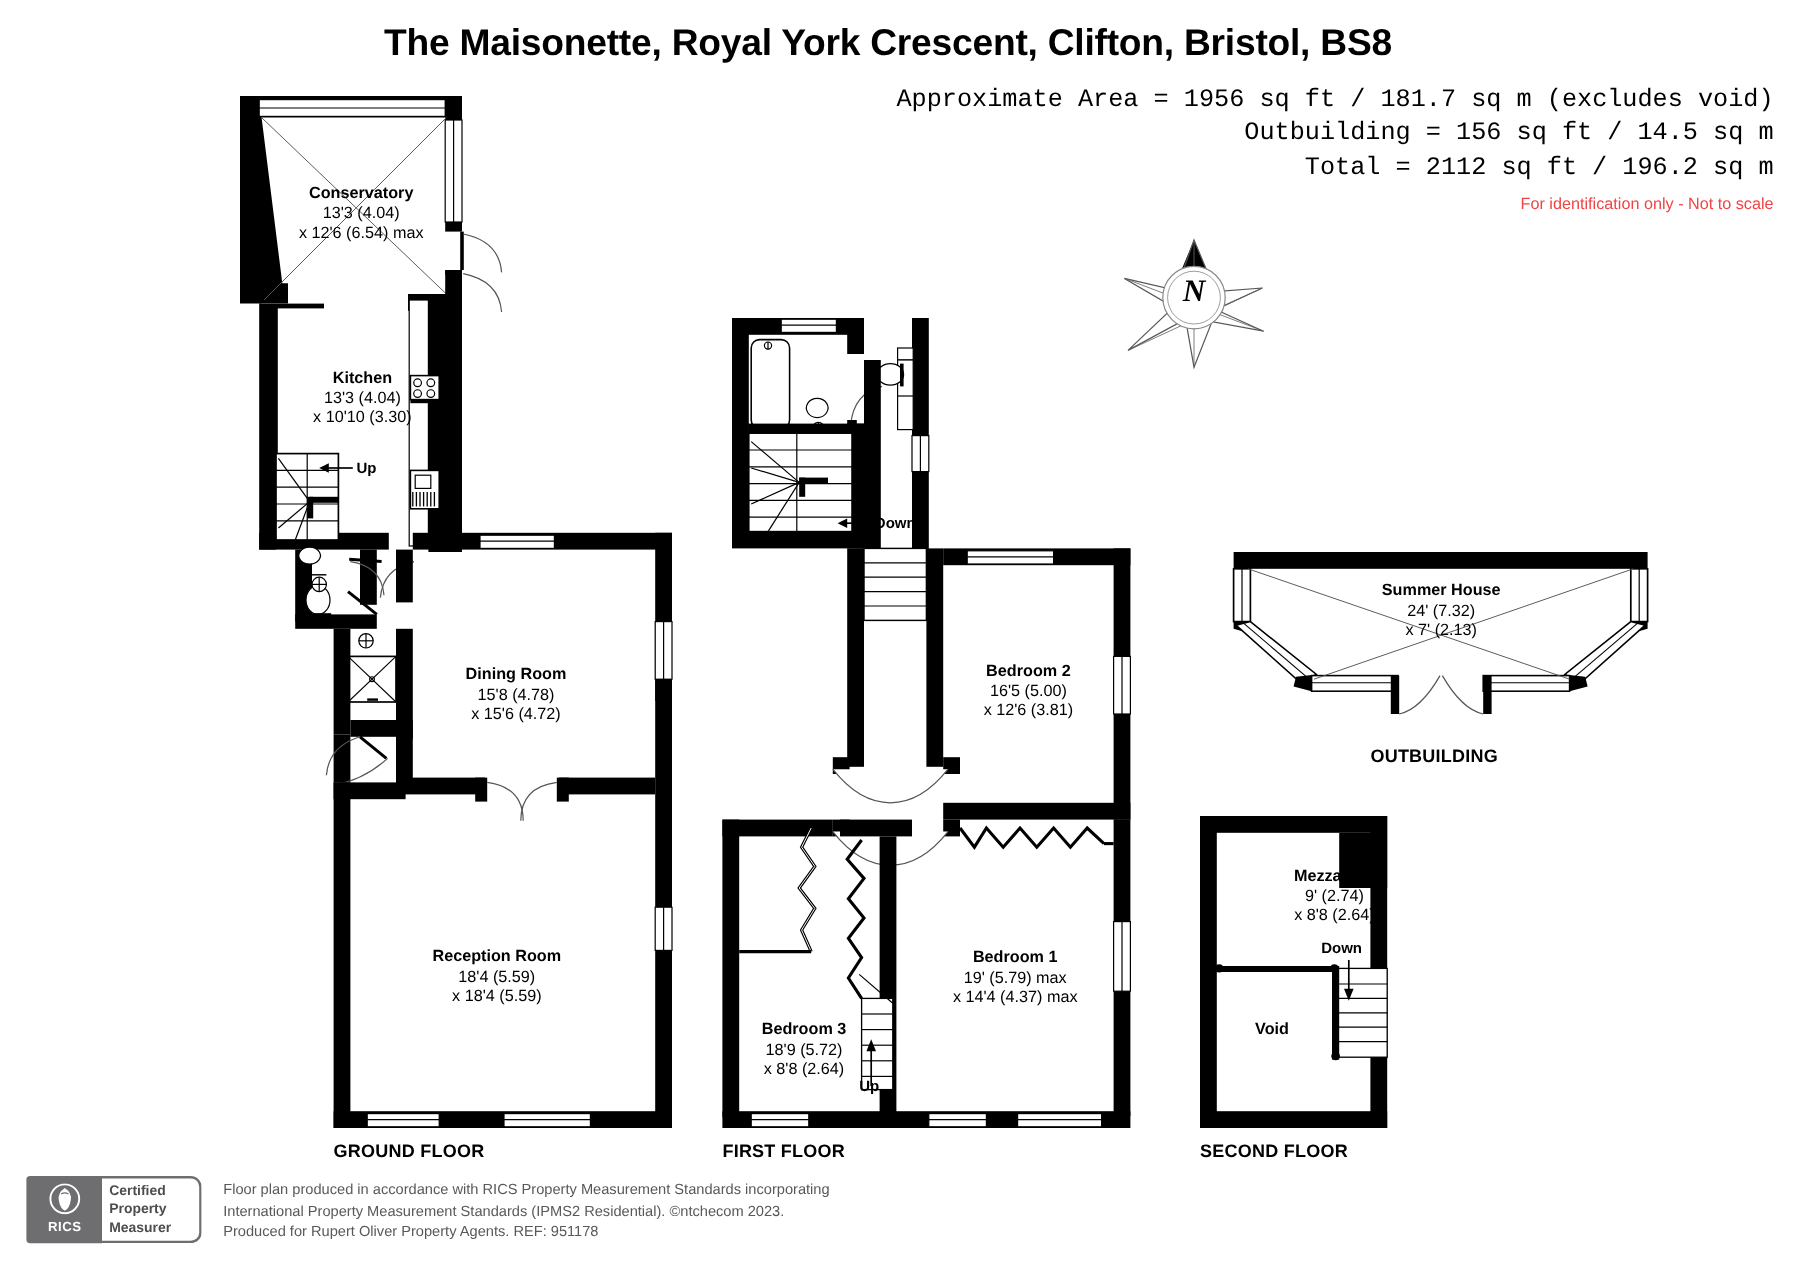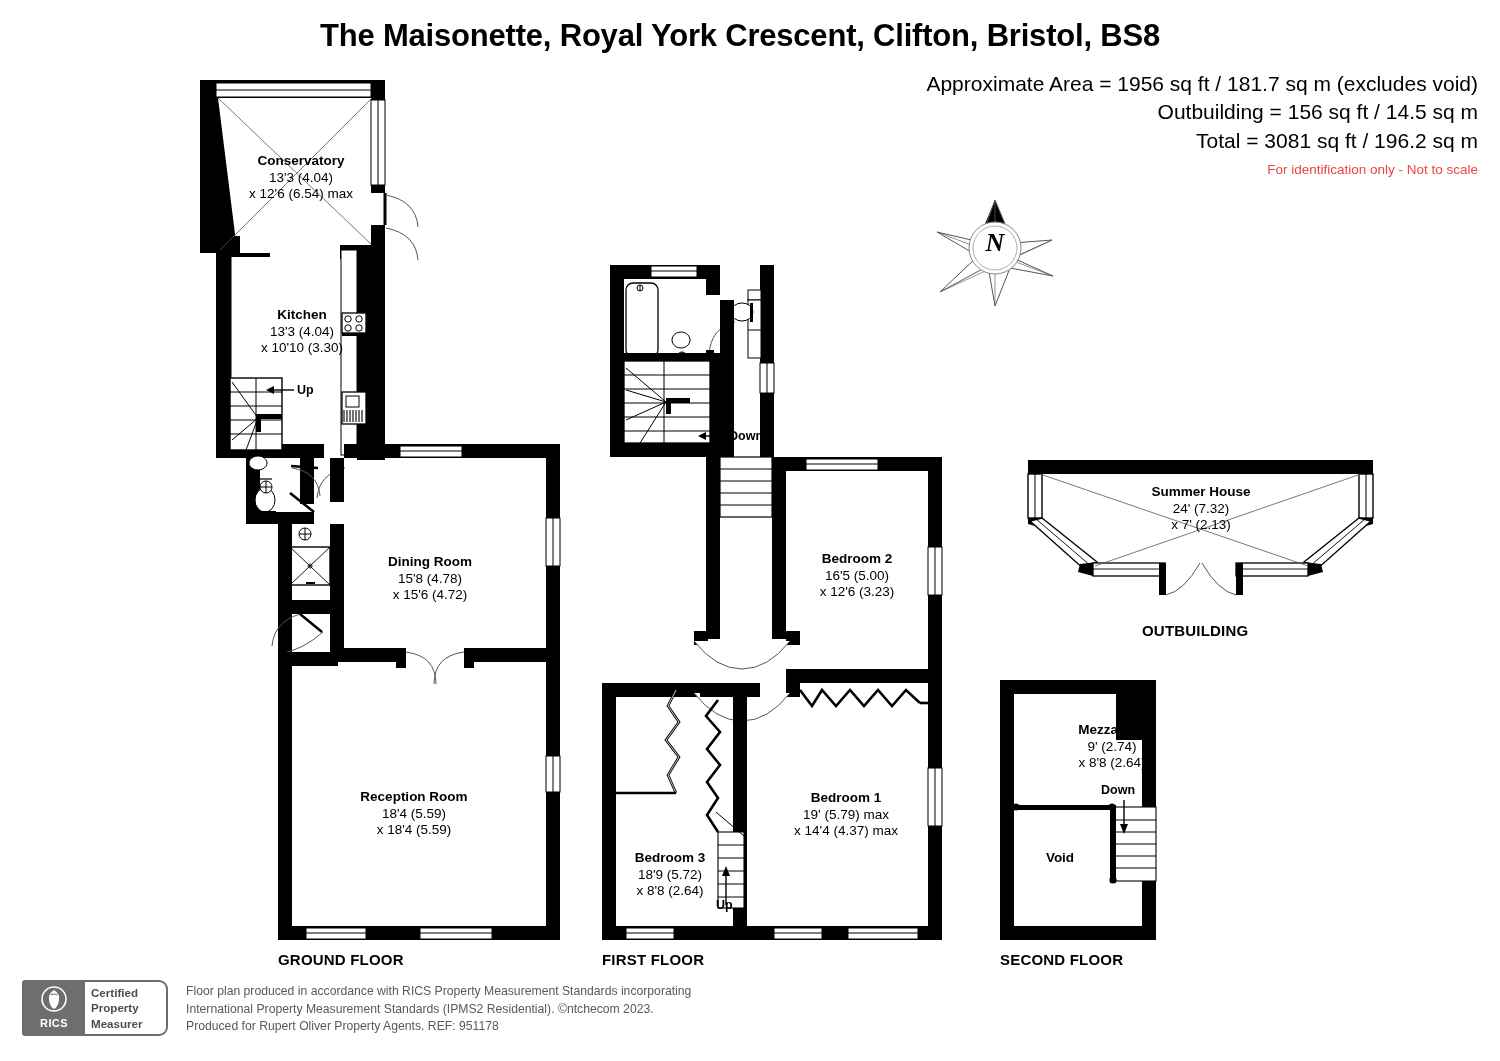--- a/index.html
+++ b/index.html
@@ -16,21 +16,21 @@
   
   .title{
     position:absolute;left:0;top:18px;width:1480px;
     text-align:center;
     font-size:31px;font-weight:bold;letter-spacing:-0.2px;
   }
   .areas{
     position:absolute;right:22px;top:70px;width:760px;
     text-align:right;line-height:1.35;
   }
-  .areas .l{font-size:21px;display:block;}
+  .areas .l{font-size:21px;display:block;font-family:Liberation Mono, monospace;}
   .areas .small{font-size:13.5px;display:block;margin-top:6px;color:#ef4444;}       
   .room-lbl{position:absolute;text-align:center;line-height:1.23;white-space:nowrap;}
   .room-lbl b{font-size:13.5px;font-weight:bold;display:block;}
   .room-lbl span{font-size:13.5px;display:block;}
   .floor-lbl{position:absolute;font-size:15px;font-weight:bold;letter-spacing:0.2px;}
   .dirlbl{position:absolute;font-size:12.5px;font-weight:bold;}
   svg.ov{position:absolute;left:0;top:0;overflow:visible;pointer-events:none;}
 
   
   .footer{position:absolute;left:186px;top:983px;width:700px;
@@ -47,21 +47,21 @@
 </head>
 <body>
 
 <div id="stage">
 
   <div class="title">The Maisonette, Royal York Crescent, Clifton, Bristol, BS8</div>
 
   <div class="areas">
     <span class="l">Approximate Area = 1956 sq ft / 181.7 sq m (excludes void)</span>
     <span class="l">Outbuilding = 156 sq ft / 14.5 sq m</span>
-    <span class="l">Total = 3081 sq ft / 196.2 sq m</span>
+    <span class="l">Total = 2112 sq ft / 196.2 sq m</span>
     <span class="small">For identification only - Not to scale</span>
   </div>
 
   <svg class="ov" width="1500" height="1061">
     <g>
       <polygon points="995,200 1013,243 995,262 977,243" fill="#000"></polygon>
       <polygon points="995,200 1013,243 1052,240 1013,258 1053,276 1010,268 995,306 988,266 940,292 978,256 937,232 980,242" fill="none" stroke="#555" stroke-width="1"></polygon>
       <line x1="995" y1="200" x2="995" y2="306" stroke="#666" stroke-width="0.7"></line>
       <line x1="937" y1="232" x2="1053" y2="276" stroke="#666" stroke-width="0.7"></line>
       <line x1="940" y1="292" x2="1052" y2="240" stroke="#666" stroke-width="0.7"></line>
@@ -354,21 +354,21 @@
       <line x1="718" y1="897" x2="744" y2="897"></line>
       <line x1="716" y1="812" x2="744" y2="836"></line>
     </g>
     <line x1="726" y1="905" x2="726" y2="873" stroke="#000" stroke-width="1.4"></line>
     <polygon points="726,866 722,876 730,876" fill="#000"></polygon>
   </svg>
 
   <div class="room-lbl" style="left:802px;top:551px;width:110px;">
     <b>Bedroom 2</b>
     <span>16'5 (5.00)</span>
-    <span>x 12'6 (3.23)</span>
+    <span>x 12'6 (3.81)</span>
   </div>
   <div class="room-lbl" style="left:776px;top:790px;width:140px;">
     <b>Bedroom 1</b>
     <span>19' (5.79) max</span>
     <span>x 14'4 (4.37) max</span>
   </div>
   <div class="room-lbl" style="left:620px;top:850px;width:100px;">
     <b>Bedroom 3</b>
     <span>18'9 (5.72)</span>
     <span>x 8'8 (2.64)</span>

